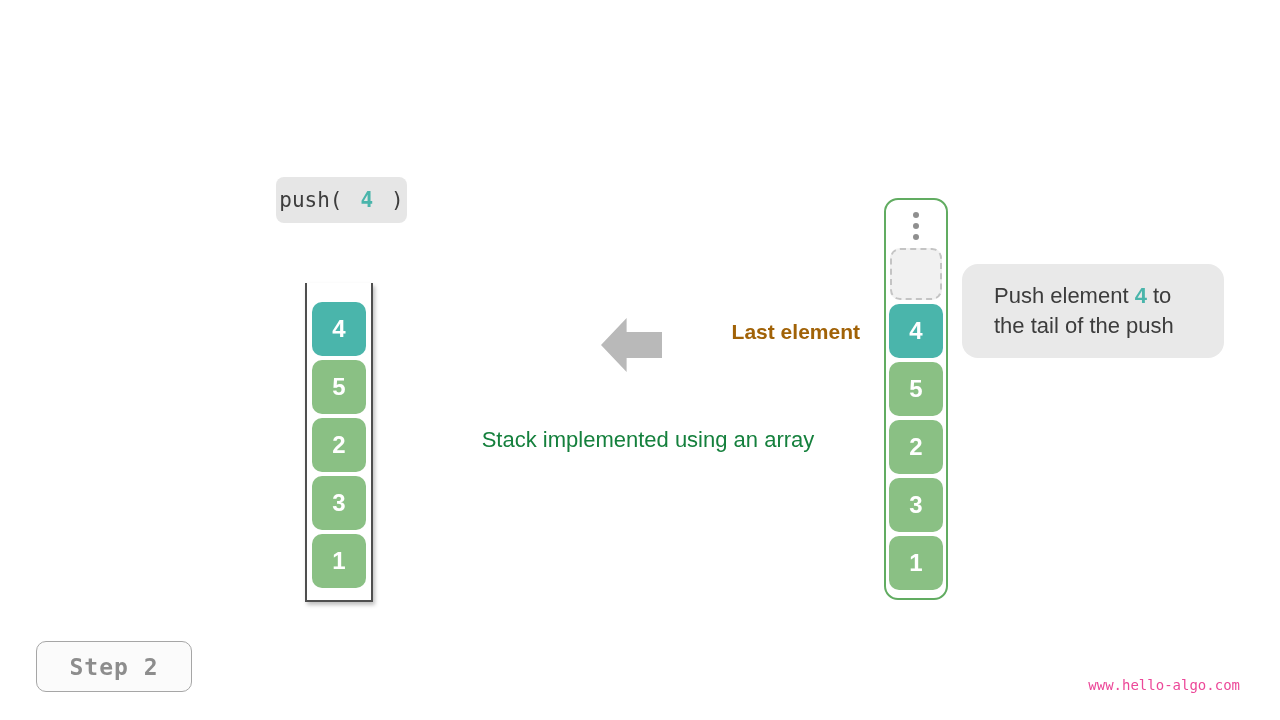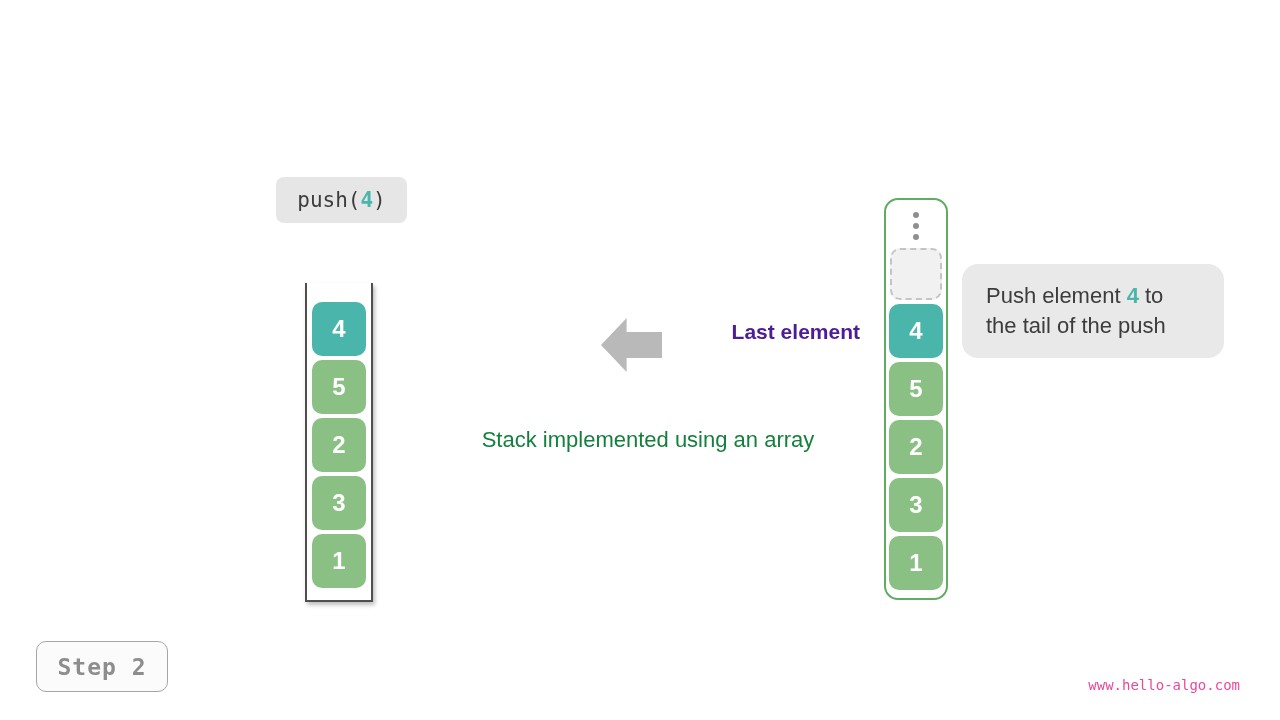--- a/index.html
+++ b/index.html
@@ -9,21 +9,21 @@
     background:#ffffff;
     font-family:"Liberation Sans", sans-serif;
     overflow:hidden;
   }
   
   .op-label{
     position:absolute;left:276px;top:177px;width:131px;height:46px;
     background:#e6e6e6;border-radius:8px;
     display:flex;align-items:center;justify-content:center;
     font-family:"DejaVu Sans Mono", monospace;
-    font-size:21px;color:#3d3d3d;
+    font-size:21px;color:#3d3d3d;gap:18px;
   }
   .op-label .hl{color:var(--teal);font-weight:bold;}
   
   .left-stack{
     position:absolute;left:305px;top:283px;width:68px;height:319px;
     border-left:2px solid #4f4f4f;border-right:2px solid #4f4f4f;border-bottom:2px solid #4f4f4f;
     box-shadow:2px 3px 4px rgba(0,0,0,0.25);
     box-sizing:border-box;
     display:flex;flex-direction:column;align-items:center;
     padding-top:19px;gap:4px;background:#ffffff;
@@ -53,38 +53,38 @@
   
   .block-arrow{
     position:absolute;left:601px;top:318px;width:61px;height:54px;
     background:var(--arrow-gray);
     -webkit-clip-path:polygon(0% 50%,42% 0%,42% 26%,100% 26%,100% 74%,42% 74%,42% 100%);
     clip-path:polygon(0% 50%,42% 0%,42% 26%,100% 26%,100% 74%,42% 74%,42% 100%);
   }
   
   .pos-label{
     position:absolute;width:200px;text-align:right;
-    font-size:21px;font-weight:bold;color:#4c1d95;
+    font-size:21px;font-weight:bold;color:#a16207;
   }
   #last-element{left:660px;top:320px;}
   #first-element{left:653px;top:554px;}
   .caption{
     position:absolute;left:448px;top:427px;width:400px;text-align:center;
     font-size:22px;color:#15803d;
   }
   
   .tooltip{
     position:absolute;left:962px;top:264px;width:262px;height:94px;
     background:#e9e9e9;border-radius:16px;box-sizing:border-box;
-    padding:17px 24px;font-size:22px;line-height:30px;color:#3c3c3c;
+    padding:17px 32px;font-size:22px;line-height:30px;color:#3c3c3c;
   }
   .tooltip .hl{color:var(--teal);font-weight:bold;}
   
   .step-label{
-    position:absolute;left:36px;top:641px;width:132px;height:51px;
+    position:absolute;left:36px;top:641px;width:156px;height:51px;
     border:1.5px solid #a6a6a6;border-radius:10px;background:#fbfbfb;
     box-sizing:border-box;
     display:flex;align-items:center;justify-content:center;
     font-family:"DejaVu Sans Mono", monospace;
     font-size:23px;font-weight:bold;color:#8d8d8d;letter-spacing:1px;
   }
   
   .watermark{
     position:absolute;left:1040px;top:677px;width:200px;text-align:right;
     font-family:"DejaVu Sans Mono", monospace;

